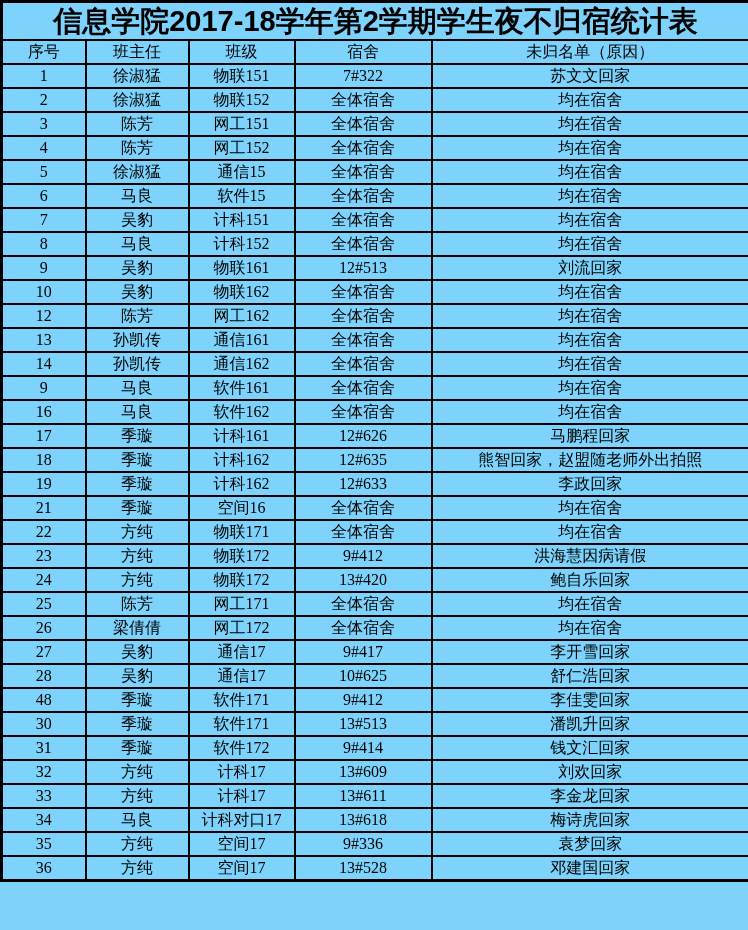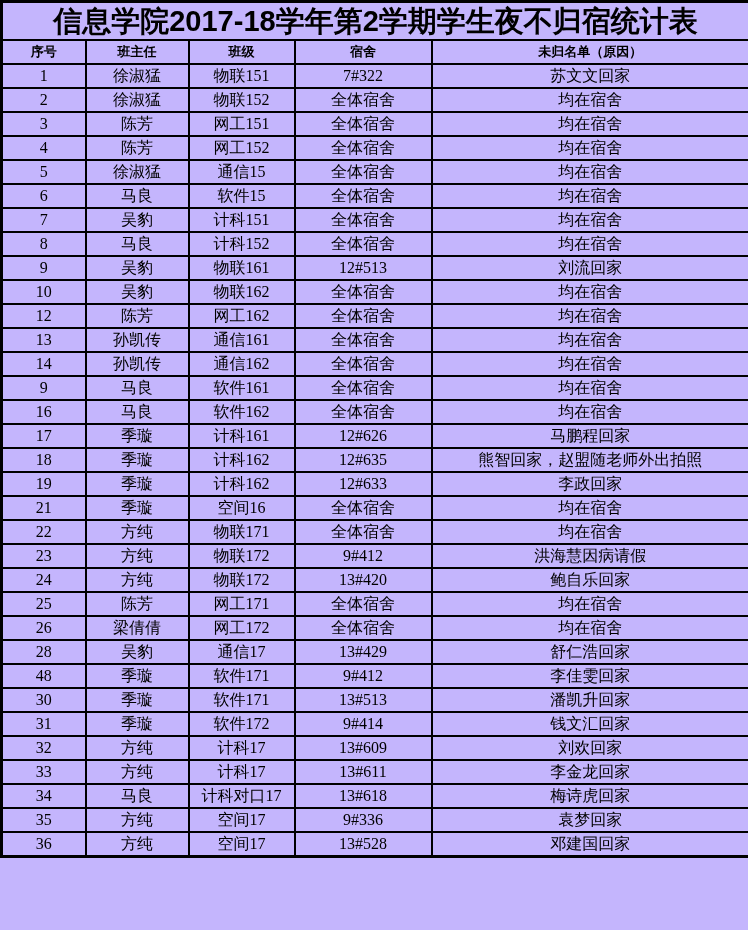--- a/index.html
+++ b/index.html
@@ -4,21 +4,21 @@
 <style>
   * { box-sizing: border-box; margin: 0; padding: 0; }
   html, body {
     background: #ffffff;
     font-family: "Liberation Serif", "DejaVu Serif", serif;
     color: #000000;
   }
   .page {
     width: 748px;
     height: 930px;
-    background: #c4b5fd;
+    background: #7dd3fc;
     overflow: hidden;
   }
   table.stats {
     border-collapse: collapse;
     width: 748px;
     table-layout: fixed;
     border: 3px solid #000000;
   }
   table.stats th, table.stats td {
     border: 2px solid #000000;
@@ -31,22 +31,22 @@
   td.title-cell {
     height: 36px;
     font-family: "Liberation Sans", "DejaVu Sans", sans-serif;
     font-weight: bold;
     font-size: 29px;
     letter-spacing: 0px;
     line-height: 36px;
   }
   tr.header-row th {
     height: 24px;
-    font-weight: bold;
-    font-size: 13px;
+    font-weight: normal;
+    font-size: 16px;
   }
   tbody td {
     height: 22px;
     font-size: 16px;
     line-height: 22px;
   }
 </style>
 </head>
 <body>
 
@@ -234,24 +234,31 @@
           <td>均在宿舍</td>
         </tr>
         <tr>
           <td>26</td>
           <td>梁倩倩</td>
           <td>网工172</td>
           <td>全体宿舍</td>
           <td>均在宿舍</td>
         </tr>
         <tr>
+          <td>27</td>
+          <td>吴豹</td>
+          <td>通信17</td>
+          <td>9#417</td>
+          <td>李开雪回家</td>
+        </tr>
+        <tr>
           <td>28</td>
           <td>吴豹</td>
           <td>通信17</td>
-          <td>13#429</td>
+          <td>10#625</td>
           <td>舒仁浩回家</td>
         </tr>
         <tr>
           <td>48</td>
           <td>季璇</td>
           <td>软件171</td>
           <td>9#412</td>
           <td>李佳雯回家</td>
         </tr>
         <tr>

